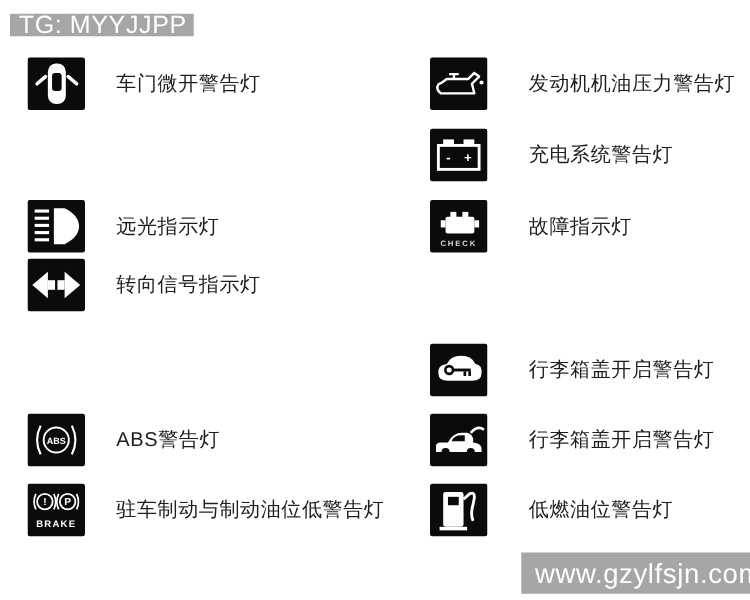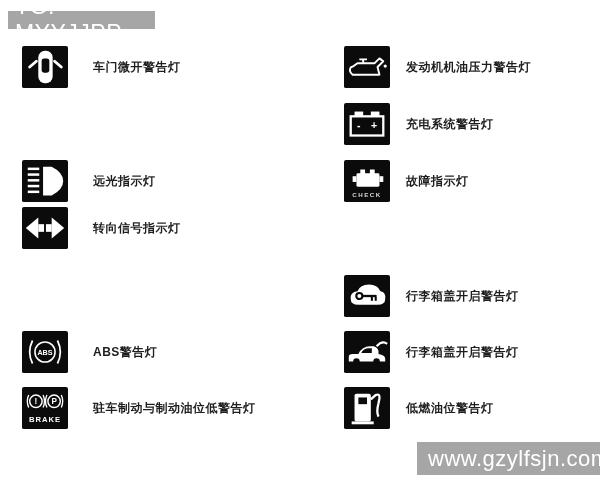--- a/index.html
+++ b/index.html
@@ -4,31 +4,31 @@
 <style>
   html,body{margin:0;padding:0;background:#ffffff;}
   #canvas{
     position:relative;width:600px;height:480px;background:#ffffff;overflow:hidden;
     font-family:"Liberation Sans", sans-serif;
   }
   .banner{
     position:absolute;background:#a6a6a6;color:#ffffff;display:flex;align-items:center;
     font-family:"Liberation Sans", sans-serif;
   }
-  .banner.top{left:8px;top:11px;width:140px;height:18px;font-size:23px;padding-left:7px;letter-spacing:.5px;}
+  .banner.top{left:8px;top:11px;width:140px;height:18px;font-size:20px;padding-left:7px;letter-spacing:.5px;}
   .banner.bottom{left:417px;top:442px;width:183px;height:33px;font-size:22px;padding-left:11px;letter-spacing:.5px;}
   .row{position:absolute;display:flex;align-items:center;}
   .row.left{left:22px;}
   .row.left .label{margin-left:25px;}
   .row.right{left:344px;}
-  .row.right .label{margin-left:16px;}
+  .row.right .label{margin-left:33px;}
   .tile{width:46px;height:44px;display:block;flex:0 0 auto;}
   .tile svg{display:block;width:46px;height:44px;}
   .label{
-    font-size:12px;font-weight:700;color:#1e1e1e;letter-spacing:.5px;white-space:nowrap;
+    font-size:16px;font-weight:400;color:#1e1e1e;letter-spacing:.5px;white-space:nowrap;
   }
   .svgtxt{font-family:"Liberation Sans", sans-serif;font-weight:700;}
 </style>
 </head>
 <body>
 
 <div id="canvas">
 
   <div class="banner top">
     <span>TG: MYYJJPP</span>

